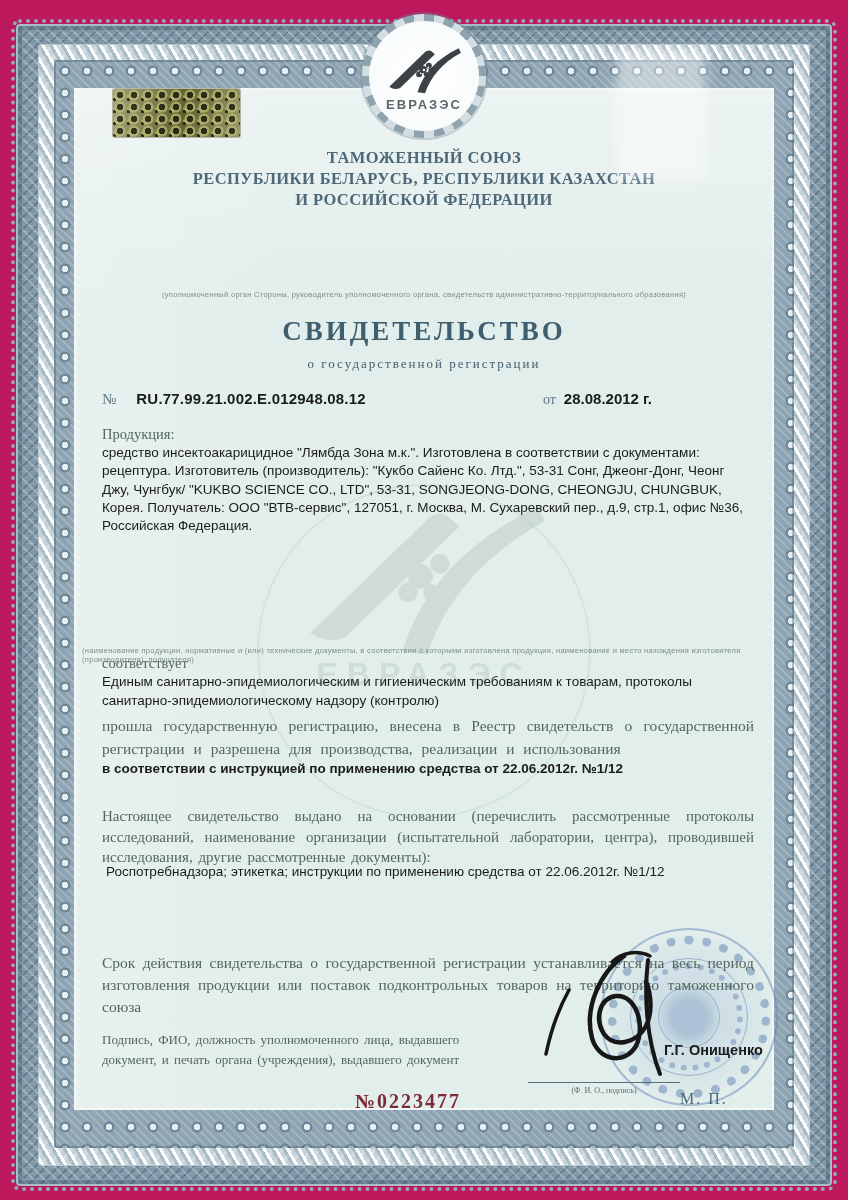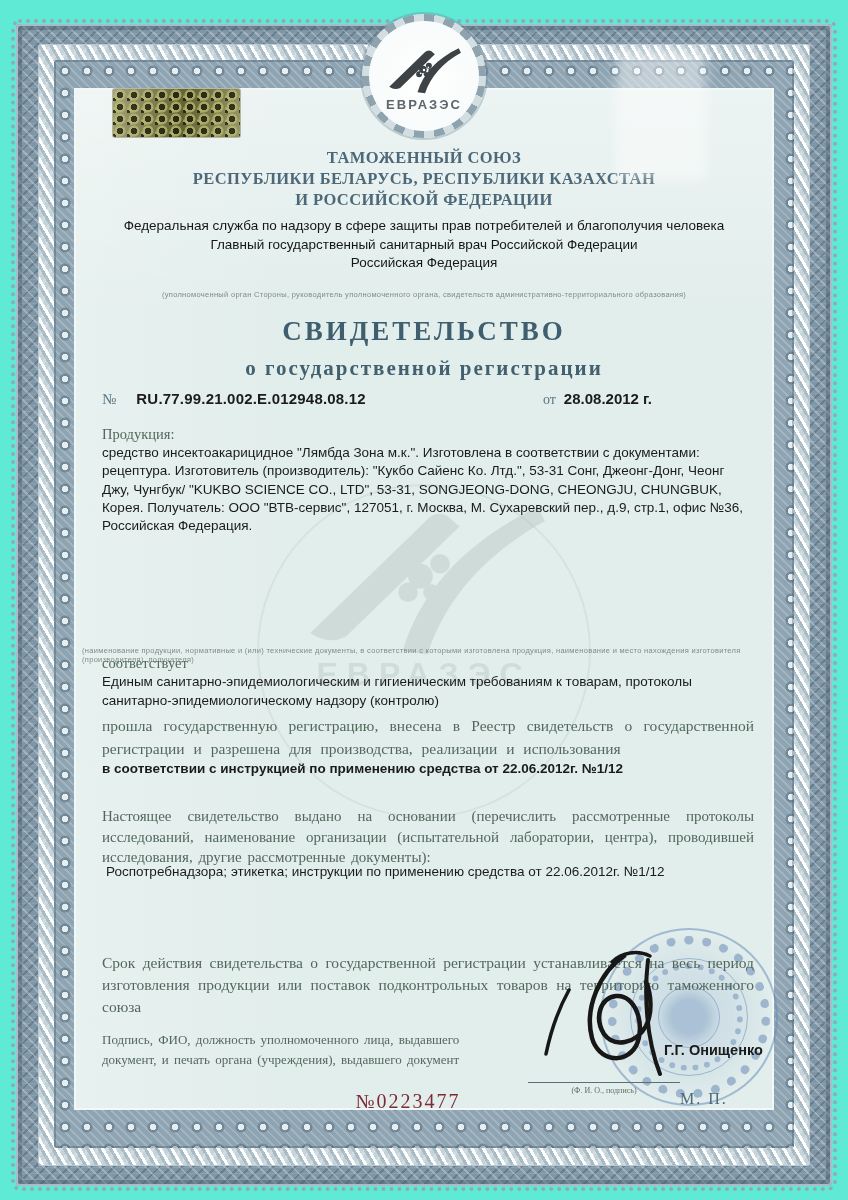--- a/index.html
+++ b/index.html
@@ -1,21 +1,21 @@
 <!DOCTYPE html>
 <html><head>
 <meta charset="utf-8">
 <style>
   * { margin:0; padding:0; box-sizing:border-box; }
   html,body { background:#ffffff; }
   body { font-family:"Liberation Sans", sans-serif; }
 
   .certificate {
     position:relative; width:848px; height:1200px; margin:0 auto;
-    background:#5eead4; overflow:hidden;
+    background:#be185d; overflow:hidden;
   }
 
   
   .band-outer {
     position:absolute; inset:24px 16px 14px 16px;
     background-color:#7f96a6;
     background-image:
       repeating-linear-gradient(45deg, rgba(255,255,255,.25) 0 2px, transparent 2px 8px),
       repeating-linear-gradient(-45deg, rgba(30,52,68,.25) 0 2px, transparent 2px 8px),
       repeating-linear-gradient(0deg, rgba(255,255,255,.10) 0 1px, transparent 1px 6px);
@@ -110,21 +110,21 @@
 
   .note-tiny {
     font-size:7.5px; color:#7d8e82; letter-spacing:.3px;
     text-align:center; z-index:2;
   }
   .note1 { left:20px; right:20px; top:200px; }
   .note2 { left:6px; right:6px; top:556px; text-align:left; }
 
   .title-block { left:0; right:0; top:226px; text-align:center; z-index:2; }
   .title-main { font-weight:bold; font-size:27px; letter-spacing:3px; color:#3f5f6e; }
-  .title-sub  { font-weight:bold; font-size:21px; letter-spacing:2px; margin-top:9px; color:#43606e; }
+  .title-sub  { font-weight:normal; font-size:13px; letter-spacing:2px; margin-top:9px; color:#43606e; }
 
   .reg-line { left:26px; right:20px; top:300px; display:flex; align-items:baseline; z-index:2; }
   .reg-no-label { font-size:15px; color:#5b7482; }
   .reg-number { font-size:15px; font-weight:600; margin-left:20px; letter-spacing:.2px; }
   .reg-date-group { margin-left:auto; margin-right:100px; display:flex; align-items:baseline; }
   .reg-date-label { font-size:14px; color:#5b7482; margin-right:8px; }
   .reg-date { font-size:15px; font-weight:600; }
 
   .product-block { left:26px; right:18px; top:336px; z-index:2; }
   .product-label { font-size:14.5px; }
@@ -171,21 +171,21 @@
   .signer-name { left:588px; top:952px; font-size:14.5px; font-weight:700; z-index:4; }
 
   .sig-line { position:absolute; left:452px; top:992px; width:152px; z-index:3;
     border-top:1.5px solid #5a6e78; }
   .sig-line-note { position:absolute; left:452px; top:996px; width:152px; text-align:center;
     font-size:8px; color:#5d6e64; z-index:3; font-family:"Liberation Serif", serif; }
 
   .mp-label { left:604px; top:1000px; font-size:16px; letter-spacing:2px; z-index:4; }
 
   .serial { left:0; right:0; top:1000px; text-align:center; transform:translateX(-16px);
-    font-family:"Liberation Serif", serif; font-size:20px; font-weight:400;
+    font-family:"Liberation Serif", serif; font-size:20px; font-weight:700;
     color:#7d2a38; letter-spacing:2px; z-index:2; }
 
   .scan-patch { position:absolute; left:616px; top:50px; width:90px; height:130px;
     background:rgba(255,255,255,.45); filter:blur(6px); z-index:5; }
 </style>
 </head>
 <body>
 
 <div class="certificate">
 
@@ -229,25 +229,20 @@
           <circle cx="74" cy="53" r="4.5"></circle>
         </g>
       </svg>
       <div class="watermark-label">ЕВРАЗЭС</div>
     </div>
 
     <div class="abs header-block">
       <div class="header-line serif-slate">ТАМОЖЕННЫЙ СОЮЗ</div>
       <div class="header-line serif-slate">РЕСПУБЛИКИ БЕЛАРУСЬ, РЕСПУБЛИКИ КАЗАХСТАН</div>
       <div class="header-line serif-slate">И РОССИЙСКОЙ ФЕДЕРАЦИИ</div>
-      <div class="agency-block">
-        <div class="agency-line body-black">Федеральная служба по надзору в сфере защиты прав потребителей и благополучия человека</div>
-        <div class="agency-line body-black">Главный государственный санитарный врач Российской Федерации</div>
-        <div class="agency-line body-black">Российская Федерация</div>
-      </div>
     </div>
 
     <div class="abs note-tiny note1">(уполномоченный орган Стороны, руководитель уполномоченного органа, свидетельств административно-территориального образования)</div>
 
     <div class="abs title-block">
       <div class="title-main serif-slate">СВИДЕТЕЛЬСТВО</div>
       <div class="title-sub serif-slate">о государственной регистрации</div>
     </div>
 
     <div class="abs reg-line">

